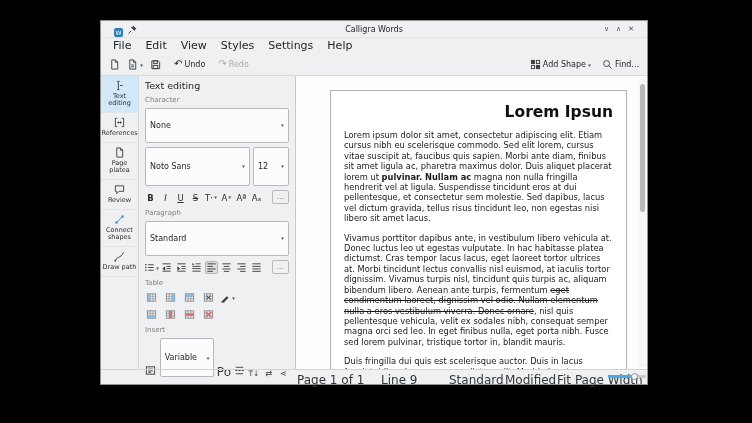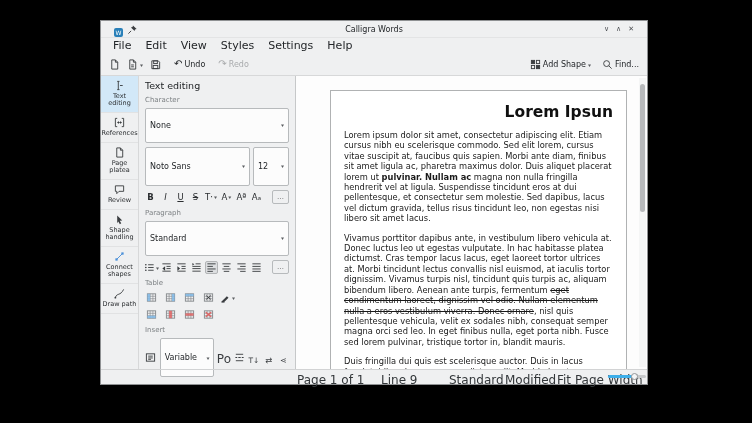--- a/index.html
+++ b/index.html
@@ -30,21 +30,21 @@
   .tab{padding:4px 1px 5px;display:flex;flex-direction:column;align-items:center;gap:2px;
        border-bottom:1px solid #e1e2e3;font-size:6.5px;line-height:7px;text-align:center;color:#2b2e31;}
   .tab.selected{background:#d2e8f8;}
   
   .docker{width:157px;flex:none;border-right:1px solid #c6c8c9;box-sizing:border-box;
           padding:4px 6px;display:flex;flex-direction:column;gap:4px;}
   .docker-title{font-size:9.5px;color:#232629;}
   .section-label{font-size:7px;color:#7d8184;margin-top:1px;}
   .select{height:13px;background:#fcfcfc;border:1px solid #b7babc;border-radius:2px;
           display:flex;align-items:center;justify-content:space-between;padding:12px 4px;font-size:8px;}
-  .row{display:flex;align-items:center;gap:3px;}
+  .row{display:flex;align-items:flex-end;gap:3px;}
   .char-btn{min-width:11px;height:13px;display:flex;align-items:center;justify-content:center;
             font-size:8.5px;color:#2b2e31;gap:1px;}
   .more-btn{margin-left:auto;border:1px solid #b7babc;border-radius:2px;min-width:15px;height:12px;
             display:flex;align-items:center;justify-content:center;font-size:7px;color:#555;}
   .icon-btn{width:13px;height:13px;display:flex;align-items:center;justify-content:center;gap:1px;}
   .icon-btn.active{background:#dcdee0;border:1px solid #b2b4b6;border-radius:2px;box-sizing:border-box;}
   
   .canvas{flex:1;position:relative;background:#fdfdfd;overflow:hidden;}
   .page{position:absolute;left:34px;top:14px;width:297px;height:560px;background:#fff;
         border:1px solid #b0b2b3;box-sizing:border-box;padding:8px 13px;}
@@ -188,28 +188,20 @@
           <span>
             <svg width="11" height="11" viewBox="0 0 12 12" fill="none" stroke="#3a3d40" stroke-width="1">
               <path d="M1.5 2h9v6h-5l-2.5 2.5V8h-1.5z"></path>
             </svg>
           </span>
           <span>Review</span>
         </div>
         <div class="tab">
           <span>
             <svg width="11" height="11" viewBox="0 0 12 12" fill="none" stroke="#3a3d40" stroke-width="1">
-              <path d="M3.5 1.5l5.5 5.5-2.8.4 1.7 2.8-1.5.9-1.7-2.9-1.2 1.8z" fill="#3a3d40" stroke="none"></path>
-            </svg>
-          </span>
-          <span>Shape handling</span>
-        </div>
-        <div class="tab">
-          <span>
-            <svg width="11" height="11" viewBox="0 0 12 12" fill="none" stroke="#3a3d40" stroke-width="1">
               <path d="M3 9L9 3" stroke="#4a90d9"></path>
               <rect x="1.5" y="8" width="2.5" height="2.5" fill="#4a90d9" stroke="none"></rect>
               <rect x="8" y="1.5" width="2.5" height="2.5" fill="#4a90d9" stroke="none"></rect>
             </svg>
           </span>
           <span>Connect shapes</span>
         </div>
         <div class="tab">
           <span>
             <svg width="11" height="11" viewBox="0 0 12 12" fill="none" stroke="#3a3d40" stroke-width="1">

